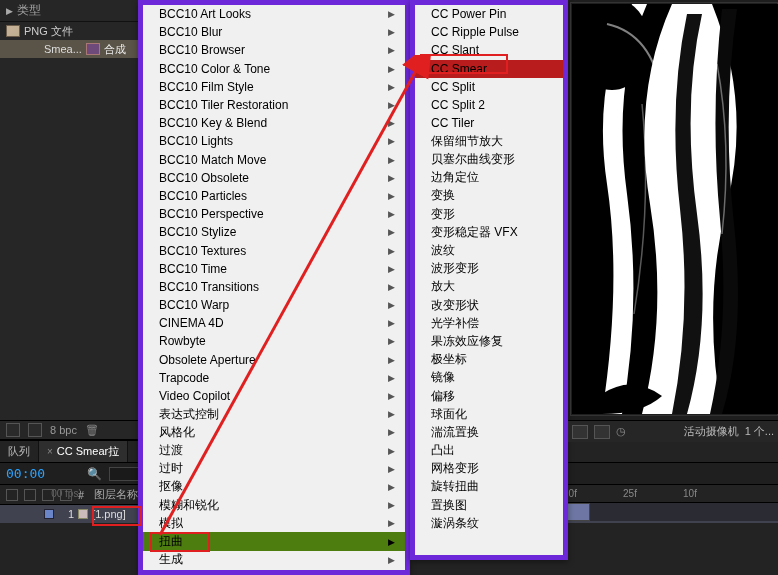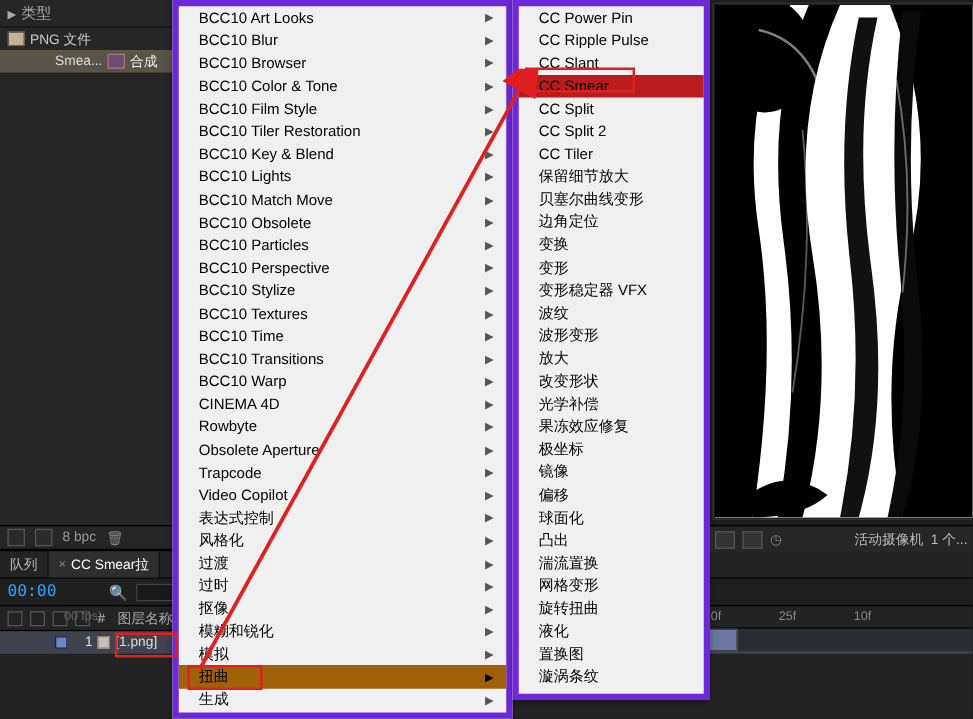--- a/index.html
+++ b/index.html
@@ -36,21 +36,21 @@
   .ruler { position:absolute; left:300px; right:0; top:44px; height:18px; border-bottom:1px solid #000; display:flex; align-items:center; color:#888; font-size:10px;}
   .ruler span { width:60px; text-align:center; }
   .track { position:absolute; left:300px; right:0; top:62px; height:18px; background:#2a2b33;}
   .clip { position:absolute; top:0; left:0; height:18px; background:#6e77a3; border:1px solid #444; }
 
   
   .menu { position:absolute; background:#f0f0f0; color:#000; border:5px solid #6d28d9; box-shadow:0 2px 6px rgba(0,0,0,.4); font-size:12px; }
   .menu-col1 { left:138px; top:0; width:272px; height:575px; }
   .menu-col2 { left:410px; top:0; width:158px; height:560px; }
   .menu-item { display:flex; align-items:center; justify-content:space-between; height:18.2px; padding:0 10px 0 16px; white-space:nowrap;}
-  .menu-item.hover { background:#a16207; }
+  .menu-item.hover { background:#4d7c0f; }
   .menu-item.selected { background:#b91c1c; }
   .menu-item .arrow { font-size:9px; color:#555; }
   .menu-item.hover .arrow, .menu-item.selected .arrow { color:#000; }
   .menu-callout { position:absolute; border:2px solid #e02020; pointer-events:none; }
 
   
   .red-arrow { position:absolute; pointer-events:none; }
 
   
   .preview { position:absolute; right:0; top:4px; width:206px; height:410px; background:#fff; }
@@ -332,33 +332,30 @@
     <div class="menu-item">
       <span>镜像</span>
     </div>
     <div class="menu-item">
       <span>偏移</span>
     </div>
     <div class="menu-item">
       <span>球面化</span>
     </div>
     <div class="menu-item">
+      <span>湍流置换</span>
+    </div>
+    <div class="menu-item">
       <span>凸出</span>
     </div>
     <div class="menu-item">
-      <span>湍流置换</span>
-    </div>
-    <div class="menu-item">
       <span>网格变形</span>
     </div>
     <div class="menu-item">
       <span>旋转扭曲</span>
-    </div>
-    <div class="menu-item">
-      <span>液化</span>
     </div>
     <div class="menu-item">
       <span>置换图</span>
     </div>
     <div class="menu-item">
       <span>漩涡条纹</span>
     </div>
   </div>
 
 <div class="menu-callout" style="left:150px; top:532px; width:60px; height:20px;"></div>

